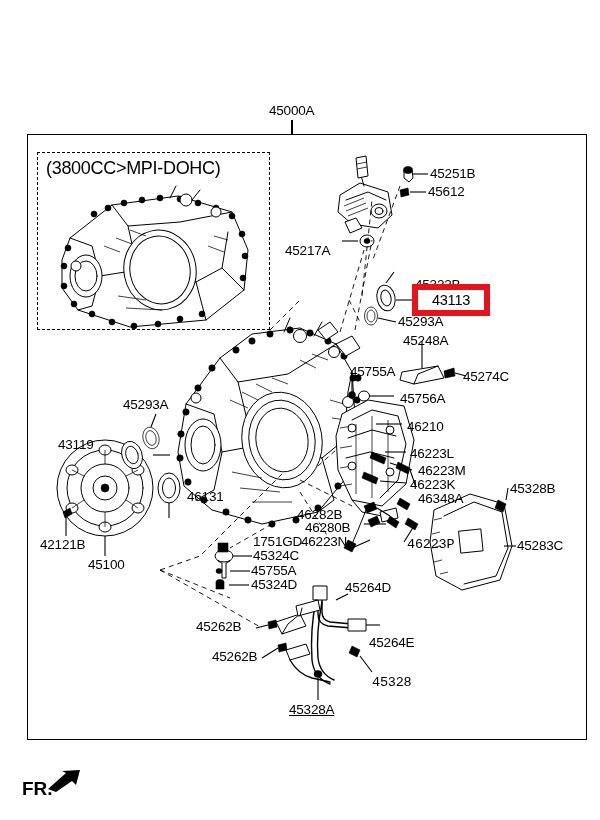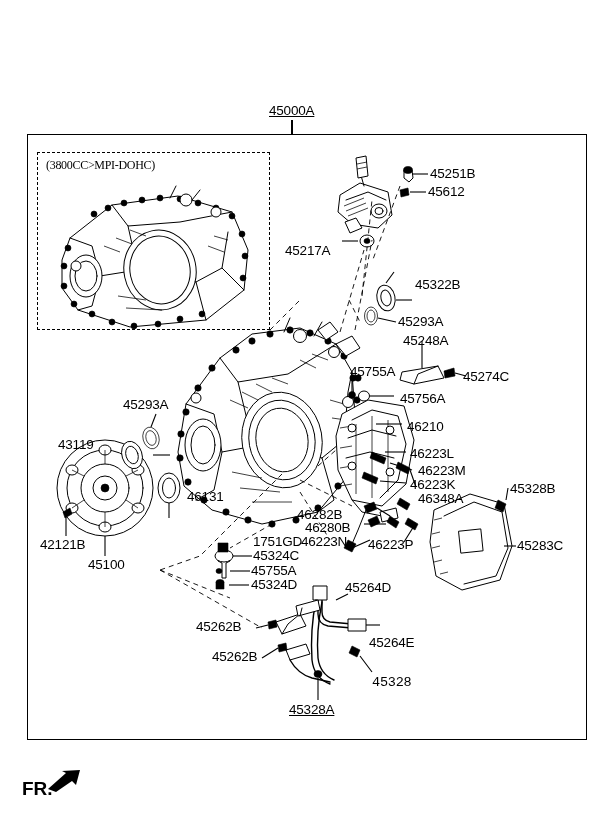--- a/index.html
+++ b/index.html
@@ -13,23 +13,22 @@
   
   .outer-frame{
     position:absolute;left:27px;top:134px;width:560px;height:606px;
     border:1.6px solid #000;box-sizing:border-box;background:transparent;
   }
   .inset-frame{
     position:absolute;left:37px;top:152px;width:233px;height:178px;
     border:1.5px dashed #000;box-sizing:border-box;
   }
   .inset-caption{
-    position:absolute;left:46px;top:158px;font-size:12px;letter-spacing:-0.3px;
+    position:absolute;left:46px;top:158px;font-size:18px;letter-spacing:-0.3px;
     white-space:nowrap;
-    font-family:Liberation Serif, serif;
   }
 
   
   .group-label{
     position:absolute;left:269px;top:104px;font-size:14px;white-space:nowrap;
   }
   .group-leader{
     position:absolute;left:291px;top:120px;width:1.6px;height:14px;background:#000;
   }
 
@@ -66,21 +65,21 @@
 </style>
 </head>
 <body>
 
 <div id="stage">
 
   <div class="outer-frame"></div>
   <div class="inset-frame"></div>
   <div class="inset-caption">(3800CC&gt;MPI-DOHC)</div>
 
-  <div class="group-label lbl" style="left:269px;top:104px;text-decoration:underline;">45000A</div>
+  <div class="group-label lbl" style="left:269px;top:104px;">45000A</div>
   <div class="group-leader"></div>
 
   <svg class="art" viewBox="0 0 600 820">
 
     <g>
       <path class="stf" d="M62 260 L70 238 L112 205 L178 196 L232 212 L248 250 L244 290 L206 320 L130 327 L78 310 L62 288 Z"></path>
       <path class="st" d="M70 238 L92 246 L100 276 L92 306 L78 310"></path>
       <path class="st" d="M100 276 L150 268 L196 282 L206 320"></path>
       <path class="st" d="M112 205 L128 226 L180 222 L232 212"></path>
       <path class="st" d="M128 226 L136 262 L150 268"></path>
@@ -386,21 +385,21 @@
   <div class="lbl" style="left:398px;top:315px;">45293A</div>
   <div class="lbl" style="left:403px;top:334px;">45248A</div>
   <div class="lbl" style="left:463px;top:370px;">45274C</div>
   <div class="lbl" style="left:350px;top:365px;">45755A</div>
   <div class="lbl" style="left:400px;top:392px;">45756A</div>
   <div class="lbl" style="left:407px;top:420px;">46210</div>
   <div class="lbl" style="left:410px;top:447px;">46223L</div>
   <div class="lbl" style="left:418px;top:464px;">46223M</div>
   <div class="lbl" style="left:410px;top:478px;">46223K</div>
   <div class="lbl" style="left:418px;top:492px;">46348A</div>
-  <div class="lbl" style="left:368px;top:538px;">46223P</div>
+  <div class="lbl" style="left:407px;top:538px;font-family:Liberation Mono, monospace;">46223P</div>
   <div class="lbl" style="left:486px;top:482px;margin-left:24px;">45328B</div>
   <div class="lbl" style="left:517px;top:539px;">45283C</div>
 
   <div class="lbl" style="left:123px;top:398px;">45293A</div>
   <div class="lbl" style="left:58px;top:438px;">43119</div>
   <div class="lbl" style="left:151px;top:490px;padding-left:36px;">46131</div>
   <div class="lbl" style="left:40px;top:538px;">42121B</div>
   <div class="lbl" style="left:88px;top:558px;">45100</div>
 
   <div class="lbl" style="left:297px;top:508px;">46282B</div>
@@ -412,20 +411,23 @@
   <div class="lbl" style="left:251px;top:564px;">45755A</div>
   <div class="lbl" style="left:251px;top:578px;">45324D</div>
 
   <div class="lbl" style="left:345px;top:581px;">45264D</div>
   <div class="lbl" style="left:369px;top:636px;">45264E</div>
   <div class="lbl" style="left:196px;top:620px;">45262B</div>
   <div class="lbl" style="left:212px;top:650px;">45262B</div>
   <div class="lbl" style="left:372px;top:676px;font-family:Liberation Mono, monospace;">45328</div>
   <div class="lbl" style="left:289px;top:703px;text-decoration:underline;">45328A</div>
 
+  <div class="highlight">
+    <div class="lbl">43113</div>
+  </div>
 
   <div class="fr-wrap">
     <span class="fr-text">FR.</span>
   </div>
   <svg class="fr-arrow" width="40" height="24" viewBox="0 0 40 24">
     <path d="M2 20 L20 4 L16 2 L34 1 L30 16 L26 12 L10 23 Z" fill="#000"></path>
   </svg>
 
 </div>
 

